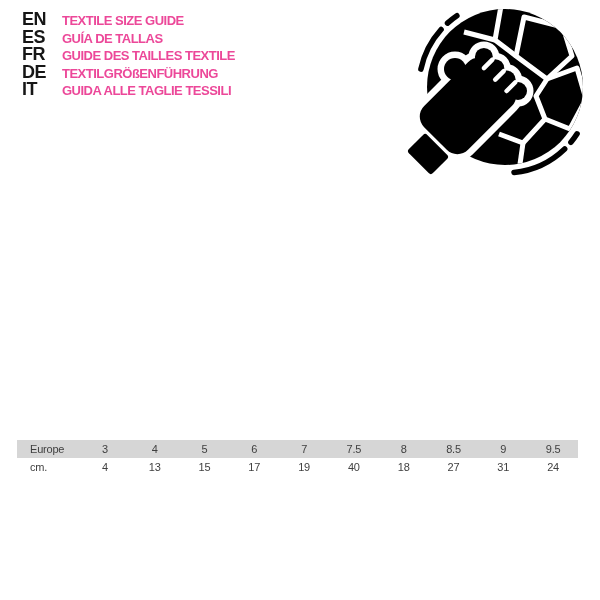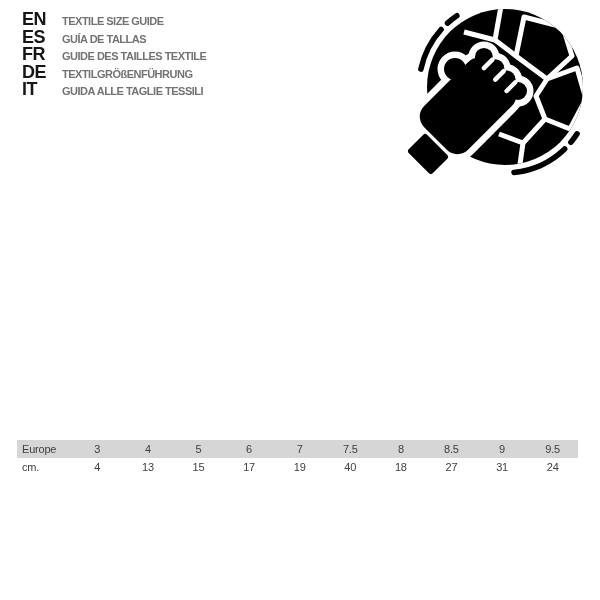--- a/index.html
+++ b/index.html
@@ -12,40 +12,40 @@
   .page{position:absolute;inset:0;}
 
   
   .langs{position:absolute;left:22px;top:11px;}
   .lang-row{display:flex;align-items:baseline;height:17.5px;line-height:17.5px;}
   .lang-code{
     width:40px;flex:0 0 40px;
     font-size:18px;font-weight:bold;letter-spacing:-0.4px;color:#161616;
   }
   .lang-label{
-    font-size:11px;font-weight:bold;letter-spacing:-0.5px;color:#737373;
+    font-size:13px;font-weight:bold;letter-spacing:-0.5px;color:#ec4899;
     white-space:nowrap;
   }
 
   
   .icon-wrap{position:absolute;left:398px;top:0px;width:195px;height:212px;}
   .icon-wrap svg{display:block;width:100%;height:100%;}
 
   
   .tbl-title{
     position:absolute;left:21px;top:419px;
     font-size:11px;font-weight:bold;letter-spacing:-0.45px;color:#1f1f1f;
     white-space:nowrap;
   }
   .tbl{position:absolute;left:17px;top:440px;width:561px;}
   .tbl-row{display:flex;height:18px;align-items:center;}
   .tbl-row.hdr{background:#d6d6d6;}
   .cell-label{
     flex:0 0 55px;padding-left:5px;box-sizing:border-box;
-    font-size:11px;letter-spacing:-0.2px;color:#3f3f3f;
+    font-size:11px;letter-spacing:-0.2px;color:#3f3f3f;margin-left:8px;
   }
   .cell-val{
     flex:1 1 0;text-align:center;
     font-size:11px;letter-spacing:-0.2px;color:#3f3f3f;
   }
 </style>
 </head>
 <body>
 
 <div class="page">

